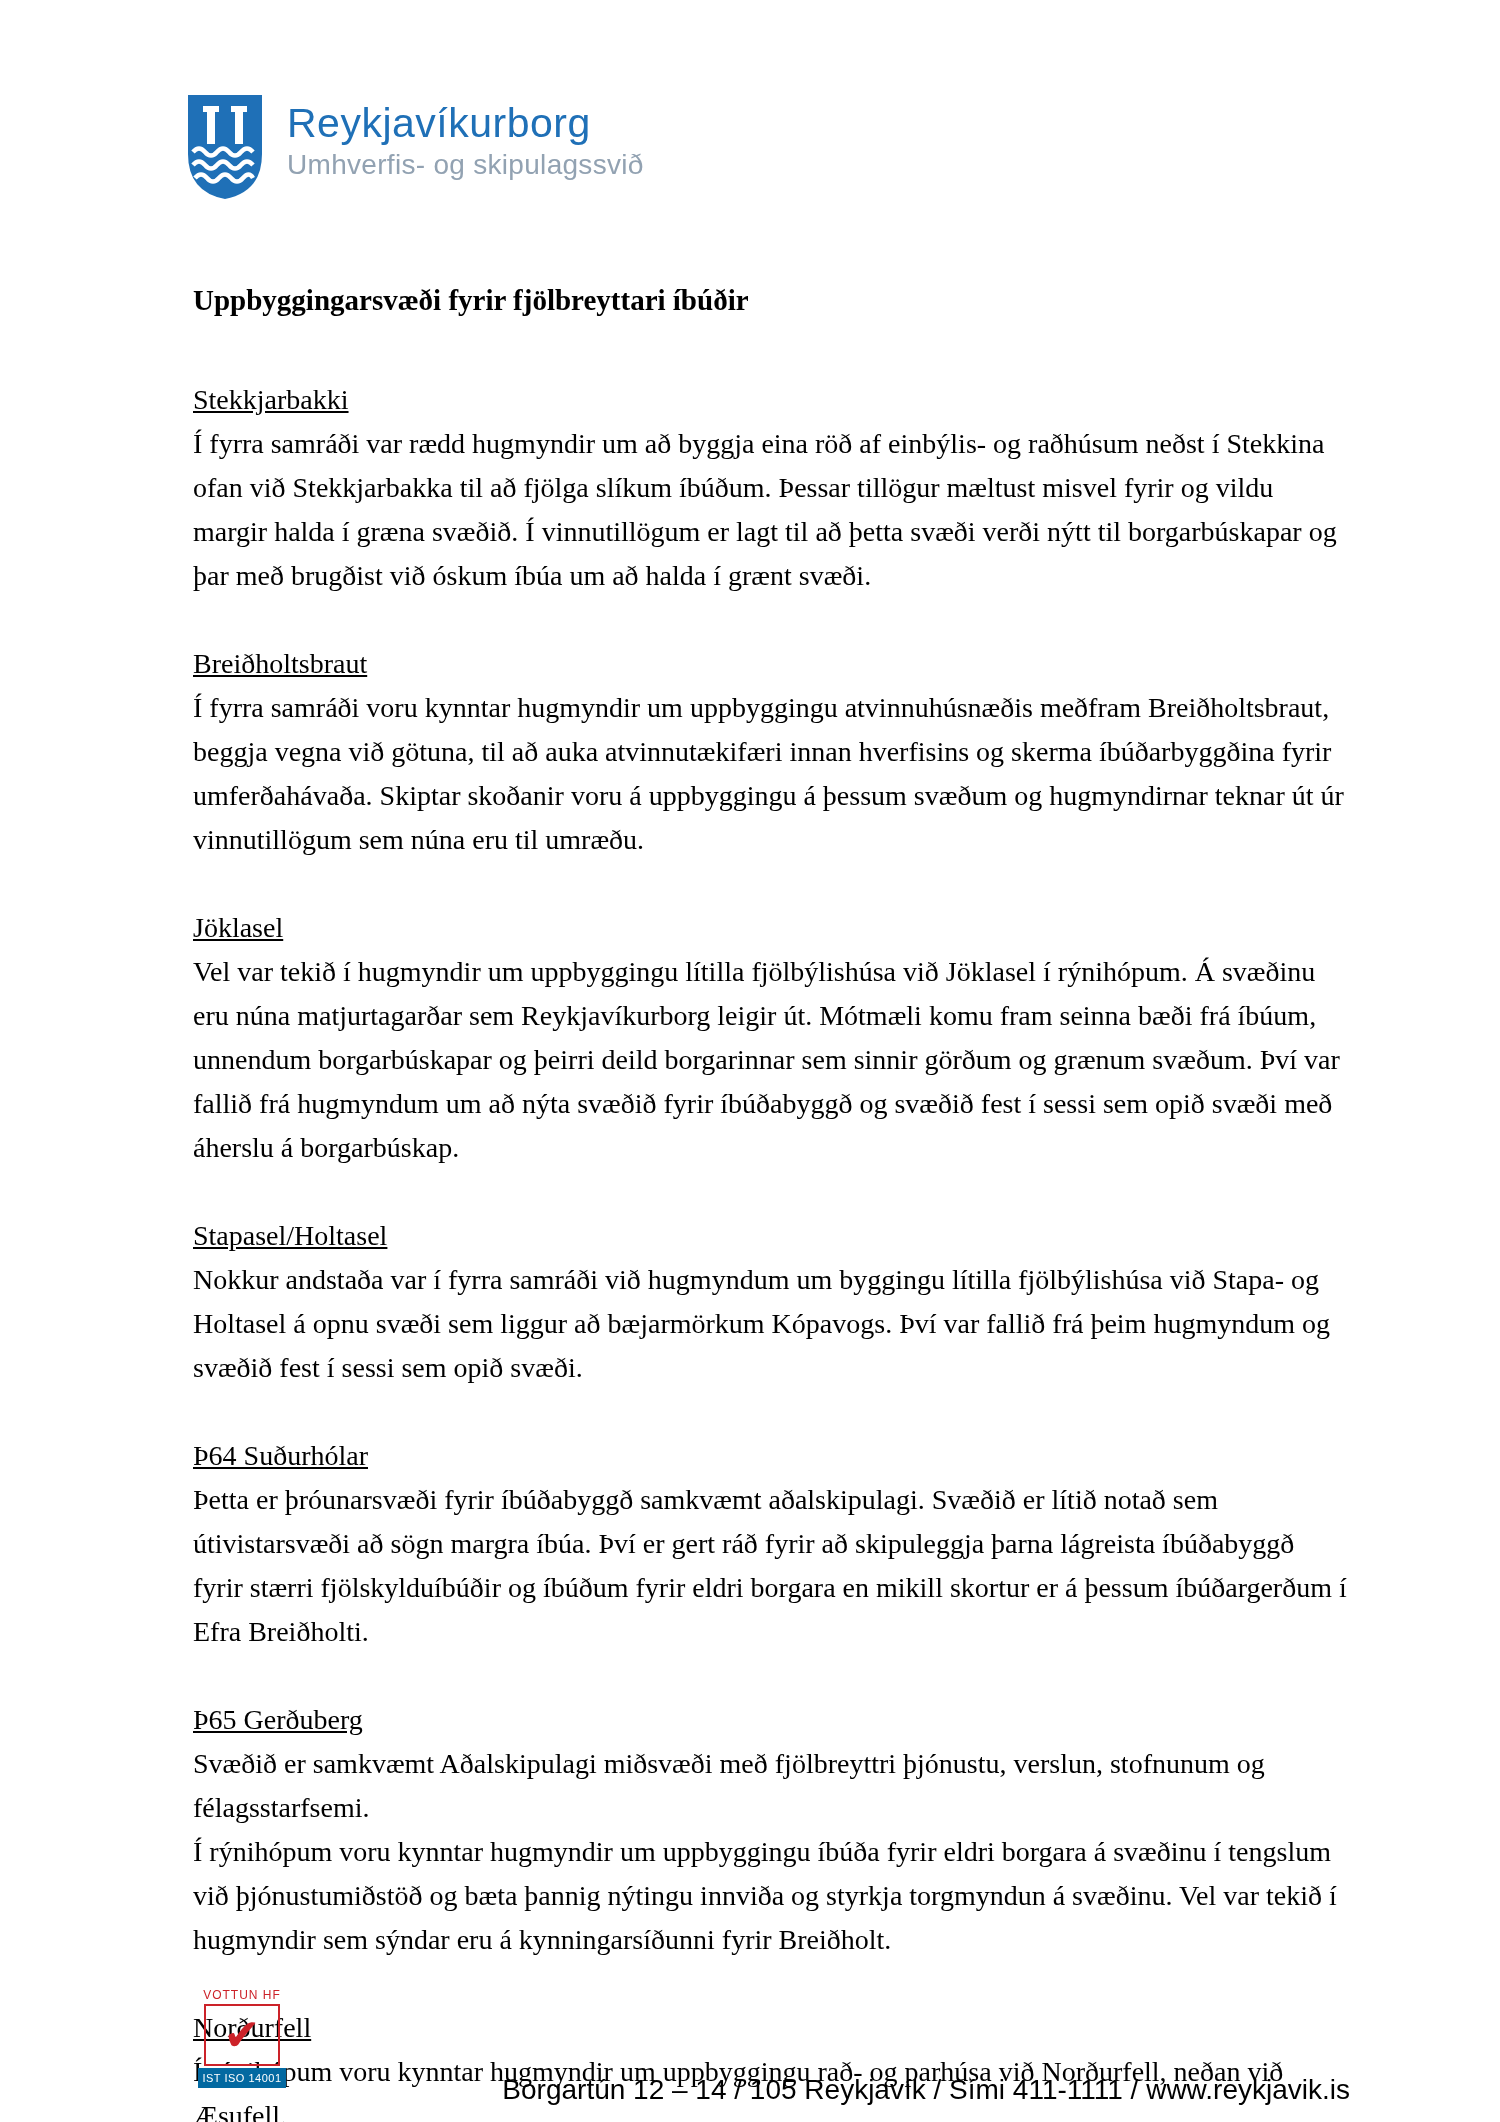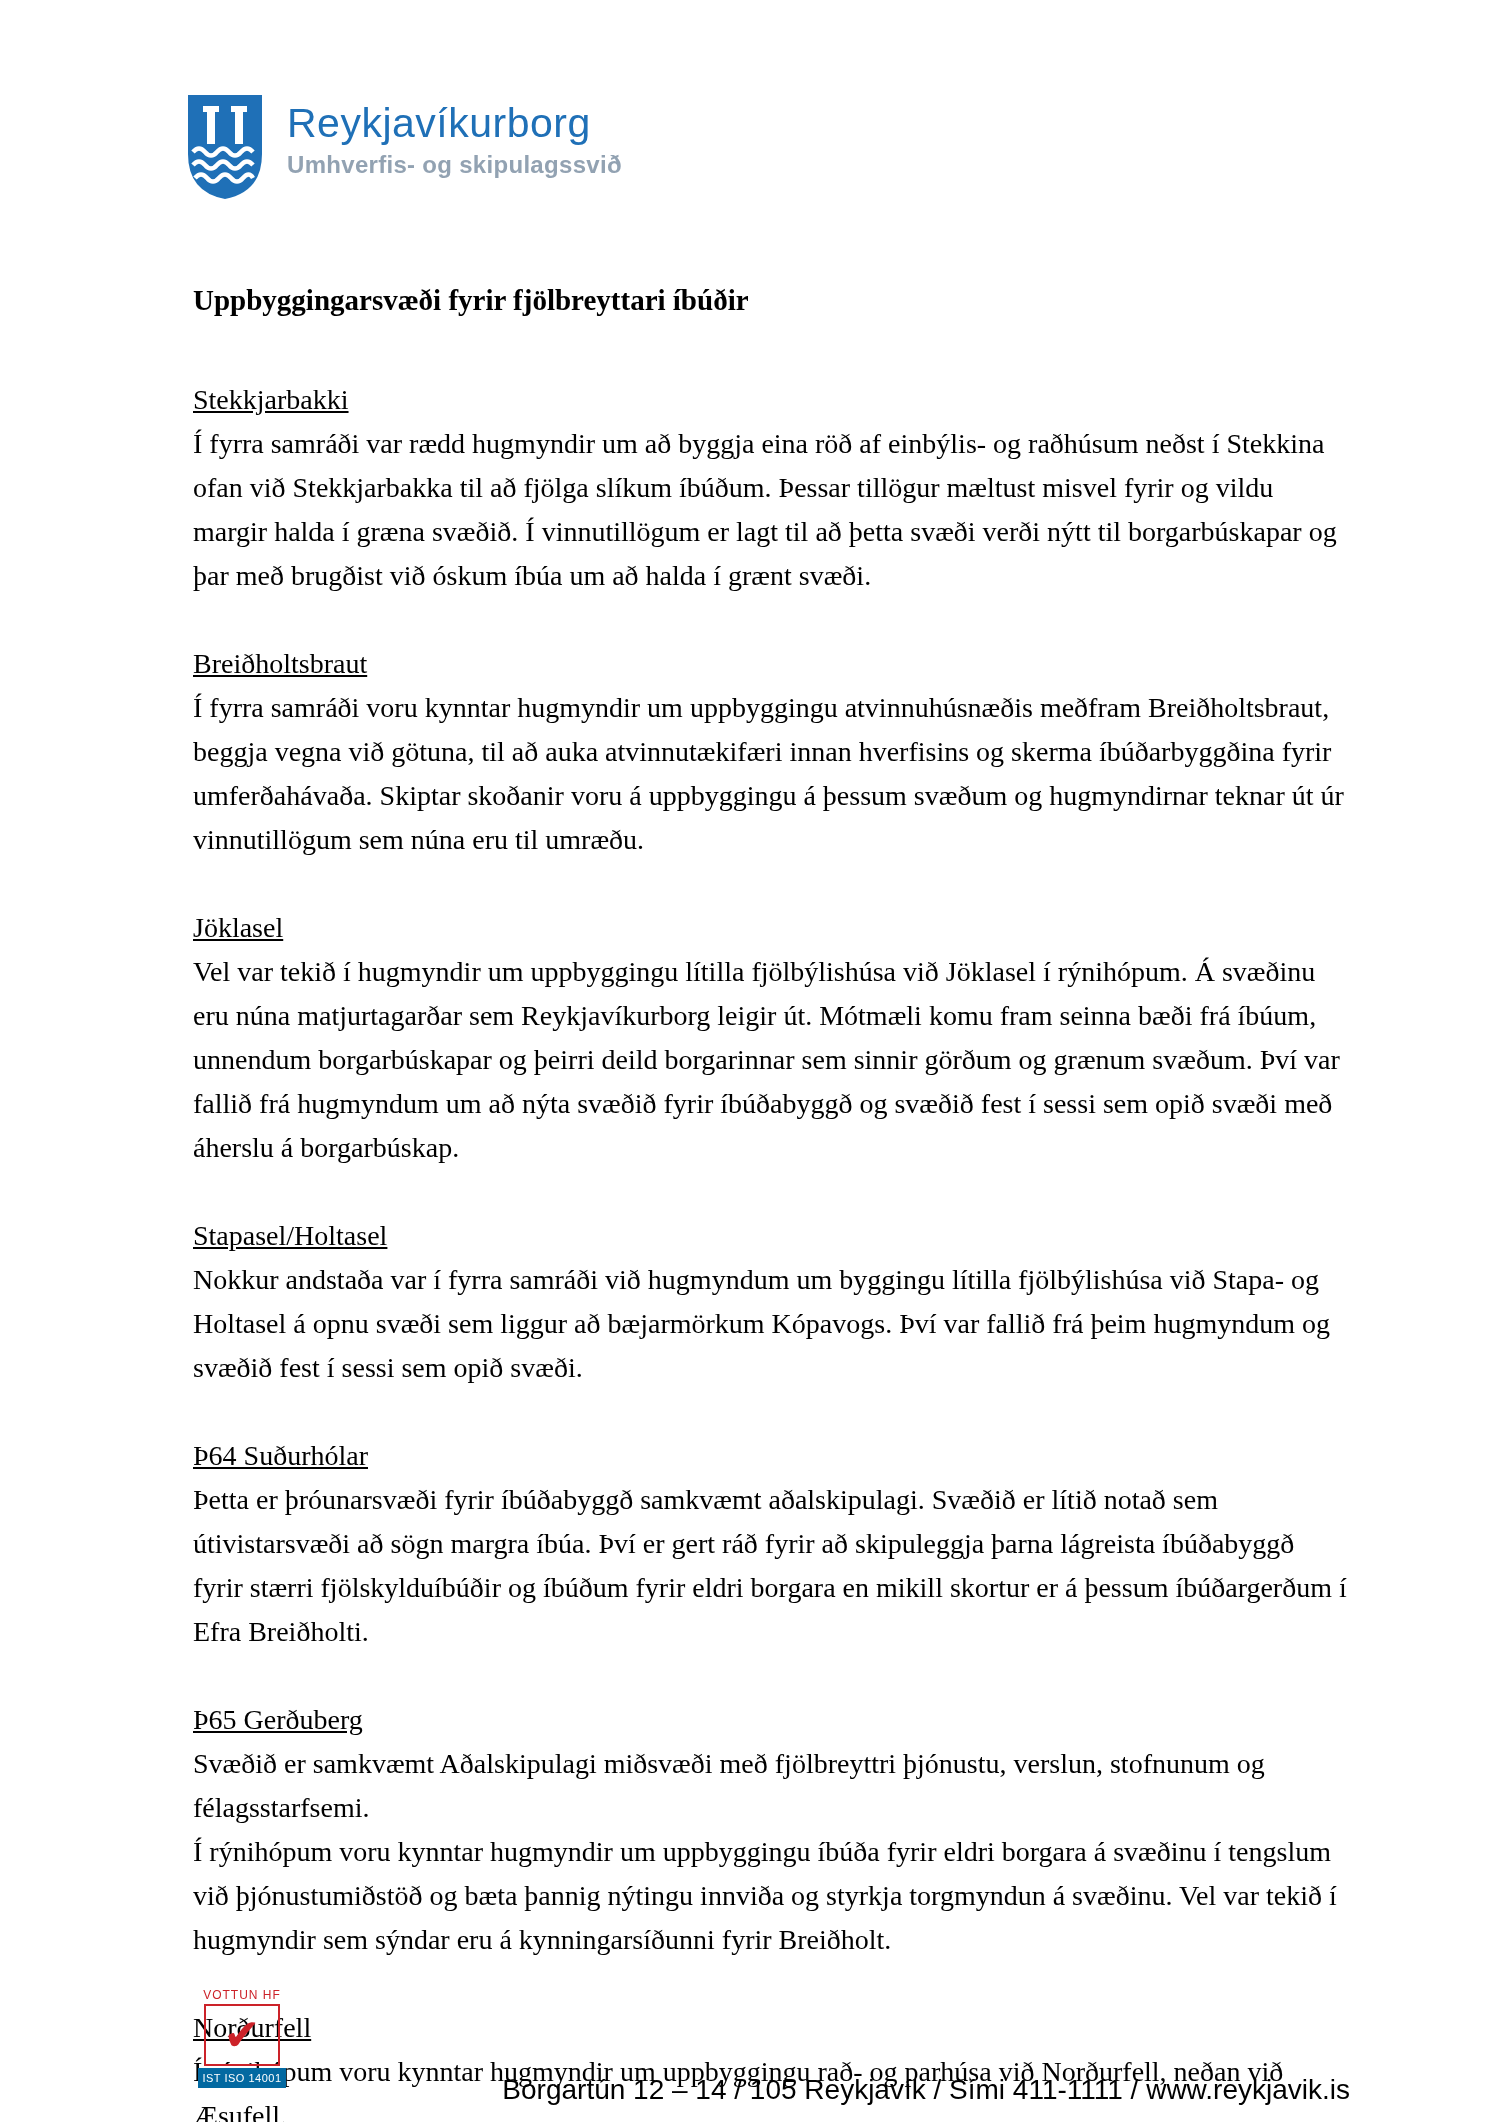--- a/index.html
+++ b/index.html
@@ -38,25 +38,24 @@
     padding-top: 8px;
     font-family: "Liberation Sans", "DejaVu Sans", sans-serif;
   }
   .org-name {
     font-size: 41px;
     line-height: 46px;
     color: #1f70b7;
     letter-spacing: 0.5px;
   }
   .dept-name {
-    font-size: 24px;
+    font-size: 28px;
     line-height: 38px;
     color: #92a2b2;
     letter-spacing: 0.3px;
-    font-weight: bold;
   }
 
   
   .content {
     position: absolute;
     top: 278px;
     left: 185px;
     width: 1165px;
     font-size: 28px;
     line-height: 44px;

